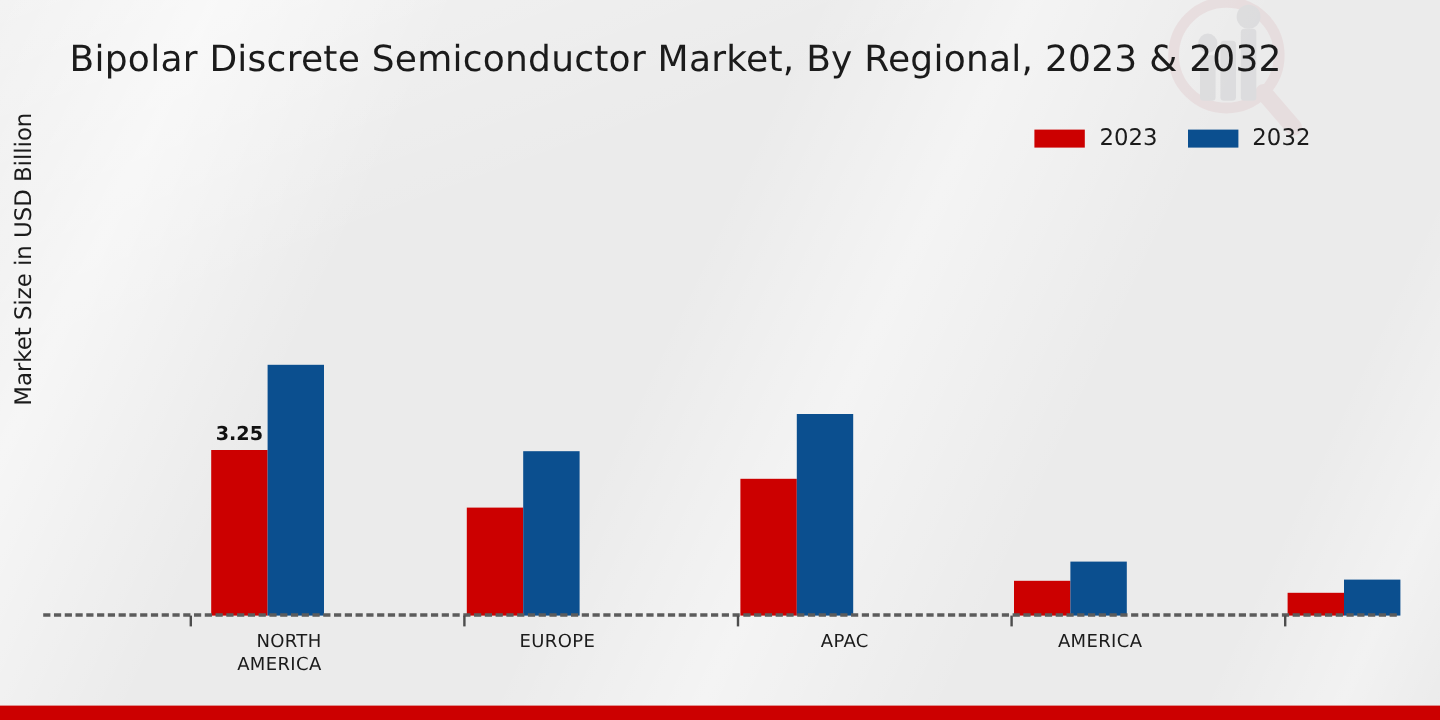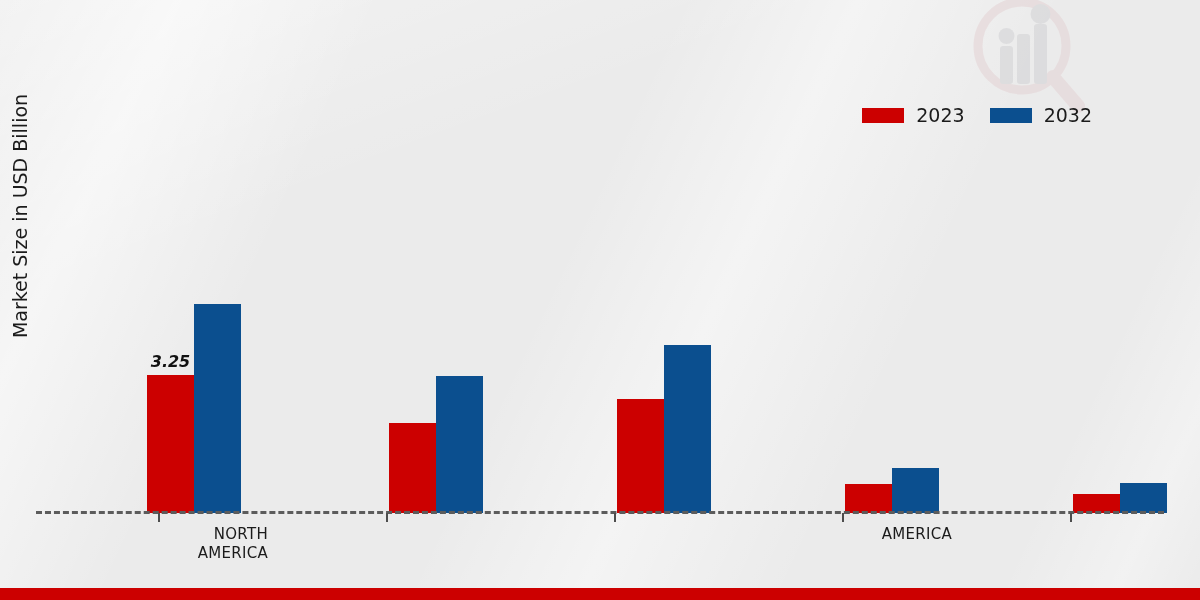--- a/index.html
+++ b/index.html
@@ -175,37 +175,38 @@
       <circle cx="52" cy="52" r="44" fill="none" stroke="#e3d0d2" stroke-width="9"></circle>
       <line x1="83" y1="83" x2="108" y2="112" stroke="#e3d0d2" stroke-width="14" stroke-linecap="round"></line>
       <rect x="30" y="52" width="13" height="38" rx="3" fill="#cfcfd2"></rect>
       <rect x="47" y="40" width="13" height="50" rx="3" fill="#cfcfd2"></rect>
       <rect x="64" y="30" width="13" height="60" rx="3" fill="#cfcfd2"></rect>
       <circle cx="36.5" cy="42" r="8" fill="#cfcfd2"></circle>
       <circle cx="70.5" cy="20" r="10" fill="#cfcfd2"></circle>
     </svg>
   </div>
 
+  <div id="plot-title">Bipolar Discrete Semiconductor Market, By Regional, 2023 &amp; 2032</div>
 
   <div id="legend">
     <div class="legend-item">
       <span class="legend-swatch bar-2023"></span>
       <span class="legend-label">2023</span>
     </div>
     <div class="legend-item">
       <span class="legend-swatch bar-2032"></span>
       <span class="legend-label">2032</span>
     </div>
   </div>
 
   <div id="y-axis-title">Market Size in USD Billion</div>
 
   <div id="plot-area">
 
-    <div class="group" style="left:48px; width:220px;font-style:italic;">
+    <div class="group" style="left:77px; width:220px;">
       <div class="bar bar-2023" style="height:138px;">
         <span class="bar-value">3.25</span>
       </div>
       <div class="bar bar-2032" style="height:209px;"></div>
     </div>
 
     <div class="group" style="left:290px; width:220px;">
       <div class="bar bar-2023" style="height:90px;"></div>
       <div class="bar bar-2032" style="height:137px;"></div>
     </div>
@@ -231,18 +232,24 @@
   <div class="tick-mark" style="left:158px;"></div>
   <div class="tick-mark" style="left:386px;"></div>
   <div class="tick-mark" style="left:614px;"></div>
   <div class="tick-mark" style="left:842px;"></div>
   <div class="tick-mark" style="left:1070px;"></div>
 
   <div class="cat-label" style="left:48px;">
     <span>NORTH</span>
     <span>AMERICA</span>
   </div>
+  <div class="cat-label" style="left:276px;">
+    <span>EUROPE</span>
+  </div>
+  <div class="cat-label" style="left:504px;">
+    <span>APAC</span>
+  </div>
   <div class="cat-label" style="left:732px;">
     <span>AMERICA</span>
   </div>
 
   <div id="bottom-bar"></div>
 </div>
 
 </body></html>

